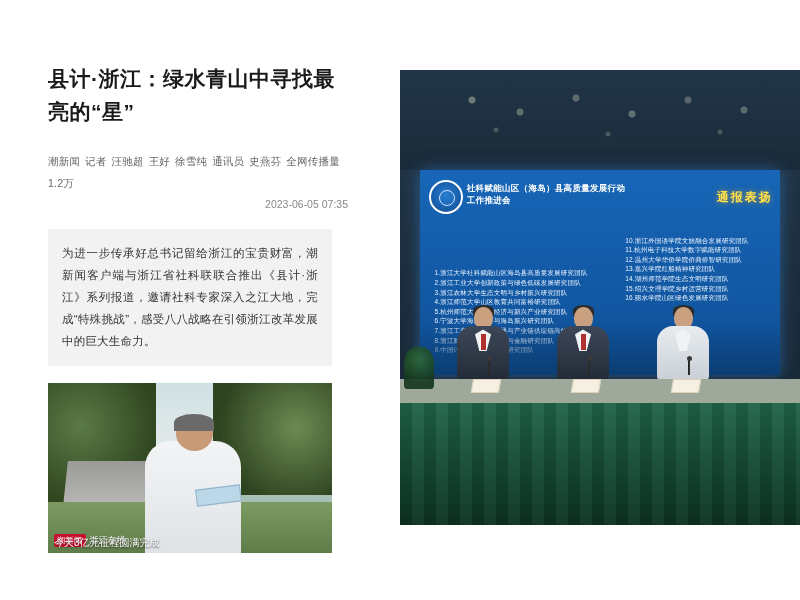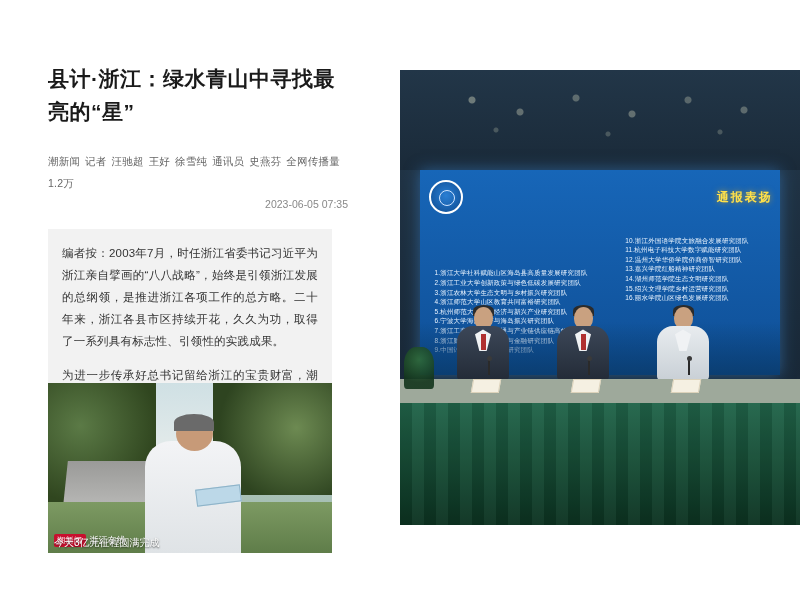--- a/index.html
+++ b/index.html
@@ -447,21 +447,20 @@
 
   <div class="article">
     <h1 class="article-title">县计·浙江：绿水青山中寻找最亮的“星”</h1>
 
     <div class="byline">
       <span>潮新闻</span><span class="sep"></span><span>记者</span><span class="sep"></span><span>汪驰超</span><span class="sep"></span><span>王好</span><span class="sep"></span><span>徐雪纯</span><span class="sep"></span><span>通讯员</span><span class="sep"></span><span>史燕芬</span><span class="sep"></span><span>全网传播量1.2万</span>
     </div>
     <div class="timestamp">2023-06-05 07:35</div>
 
     <div class="editor-note">
-      <p>编者按：2003年7月，时任浙江省委书记习近平为浙江亲自擘画的“八八战略”，始终是引领浙江发展的总纲领，是推进浙江各项工作的总方略。二十年来，浙江各县市区持续开花，久久为功，取得了一系列具有标志性、引领性的实践成果。</p>
       <p>为进一步传承好总书记留给浙江的宝贵财富，潮新闻客户端与浙江省社科联联合推出《县计·浙江》系列报道，邀请社科专家深入之江大地，完成“特殊挑战”，感受八八战略在引领浙江改革发展中的巨大生命力。</p>
     </div>
   </div>
 
   <div class="photo">
     <div class="sky"></div>
     <div class="trees-left"></div>
     <div class="trees-right"></div>
     <div class="road"></div>
     <div class="ground"></div>
@@ -476,20 +475,22 @@
     <div class="caption-bar">今天3亿元征程圆满完成</div>
   </div>
 
   <div class="conference">
     <div class="conf-wall"></div>
     <div class="conf-ceiling"></div>
     <div class="conf-lights"></div>
 
     <div class="led-screen">
       <div class="led-emblem"></div>
+      <div class="led-headline" style="white-space: pre-line;">社科赋能山区（海岛）县高质量发展行动
+工作推进会</div>
       <div class="led-banner">通报表扬</div>
       <div class="led-list-left" style="white-space: pre-line;">1.浙江大学社科赋能山区海岛县高质量发展研究团队
 2.浙江工业大学创新政策与绿色低碳发展研究团队
 3.浙江农林大学生态文明与乡村振兴研究团队
 4.浙江师范大学山区教育共同富裕研究团队
 5.杭州师范大学数字经济与新兴产业研究团队
 6.宁波大学海洋经济与海岛振兴研究团队
 7.浙江工商大学现代流通与产业链供应链高效团队
 8.浙江财经大学县域财政与金融研究团队
 9.中国计量大学质量品牌研究团队</div>

